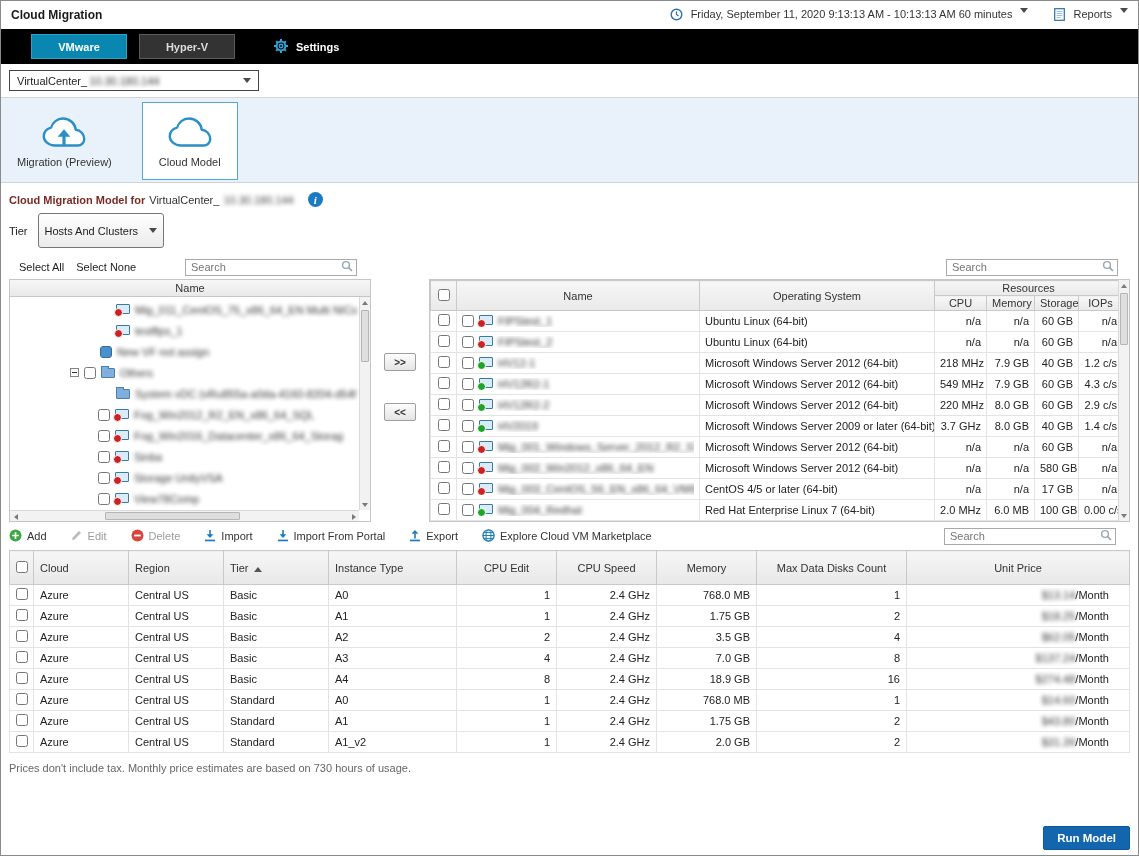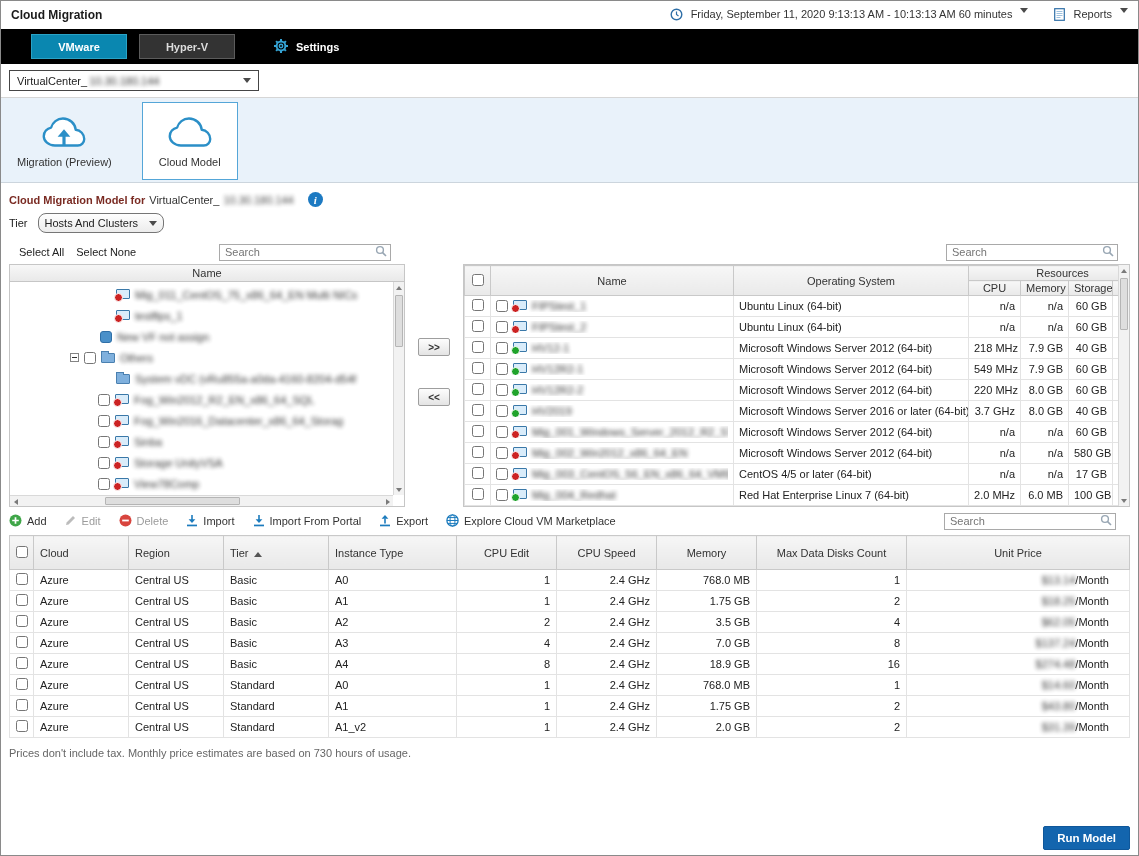--- a/index.html
+++ b/index.html
@@ -37,26 +37,26 @@
   .model-title-prefix{font-weight:bold;color:#7a2b23}
   .model-title-target{color:#333;margin-left:4px}
   .status-list{margin-left:auto;display:flex;align-items:center;gap:16px;color:#333}
   .status-item{display:flex;align-items:center;gap:5px}
   .dot{width:9px;height:9px;border-radius:50%;display:inline-block}
   .info{width:15px;height:15px;border-radius:50%;background:#1d7ac2;color:#fff;font:italic bold 11px "Liberation Serif",serif;display:flex;align-items:center;justify-content:center;margin-left:14px;cursor:pointer}
 
   .step-h{color:#7a2b23;font-weight:bold;padding:8px 8px 5px;font-size:11.5px;flex:0 0 auto}
 
   .tier-row{display:flex;align-items:center;gap:10px;padding:2px 8px 7px;flex:0 0 auto}
-  .tier-select{width:126px;height:20px;border:1px solid #767676;border-radius:8px;background:linear-gradient(#fefefe,#ececec);display:flex;align-items:center;gap:4px;padding:0 6px;cursor:pointer}
+  .tier-select{width:126px;height:35px;border:1px solid #767676;border-radius:3px;background:linear-gradient(#fefefe,#ececec);display:flex;align-items:center;gap:4px;padding:0 6px;cursor:pointer}
   .tier-select .chev{margin-left:auto}
 
   
   .panels{display:flex;padding:0 8px;align-items:flex-start;flex:0 0 auto}
-  .left-panel{width:396px}
+  .left-panel{width:362px}
   .mid{width:58px;display:flex;flex-direction:column;align-items:center;gap:32px;padding-top:98px}
   .right-panel{flex:1;min-width:0}
 
   .lp-top{height:24px;display:flex;align-items:center;gap:12px;padding-left:10px}
   .link{color:#222;cursor:pointer}
   .search{width:172px;height:17px;border:1px solid #a9a9a9;display:flex;align-items:center;padding:0 3px 0 5px;background:#fff}
   .search input{border:0;outline:0;flex:1;font:inherit;font-size:11px;color:#555;background:transparent;min-width:0}
   .lp-top .search{margin-left:auto;margin-right:14px}
   .rp-top{height:24px;display:flex;align-items:center;justify-content:flex-end}
   .rp-top .search{margin-right:12px}
@@ -415,21 +415,21 @@
               </tr>
               <tr>
                 <td style="text-align: center;"><input type="checkbox" style=""></td>
                 <td>
                   <div class="cellflex">
                     <input type="checkbox" style="">
                     <span class="vmicon vm-green"></span>
                     <span class="redact">HV2019</span>
                   </div>
                 </td>
-                <td>Microsoft Windows Server 2016 or later (64-bit)</td>
+                <td>Microsoft Windows Server 2009 or later (64-bit)</td>
                 <td class="num">3.7 GHz</td>
                 <td class="num">8.0 GB</td>
                 <td class="num">40 GB</td>
                 <td class="num">1.4 c/s</td>
               </tr>
               <tr>
                 <td style="text-align: center;"><input type="checkbox" style=""></td>
                 <td>
                   <div class="cellflex">
                     <input type="checkbox" style="">
@@ -498,21 +498,21 @@
           <div class="sb-arr bottom">
               <span class="tri-down"></span>
             </div>
         </div>
       </div>
     </div>
   </div>
 
 
   <div class="s2-toolbar">
-    <div style="display:flex;align-items:center;gap:18px" id="tb-items">
+    <div style="display:flex;align-items:center;gap:24px" id="tb-items">
         <div class="tb-item">
           <span><svg width="13" height="13" viewBox="0 0 13 13">
               <circle cx="6.5" cy="6.5" r="6" fill="#3fa648"></circle>
               <path d="M6.5 3.2v6.6M3.2 6.5h6.6" stroke="#fff" stroke-width="1.7"></path>
             </svg></span>
           <span>Add</span>
         </div>
         <div class="tb-item disabled">
           <span><svg width="12" height="12" viewBox="0 0 12 12">
               <path d="M1 11l2.6-.6L10 4 8 2 1.6 8.4z" fill="#bcbcbc"></path>

